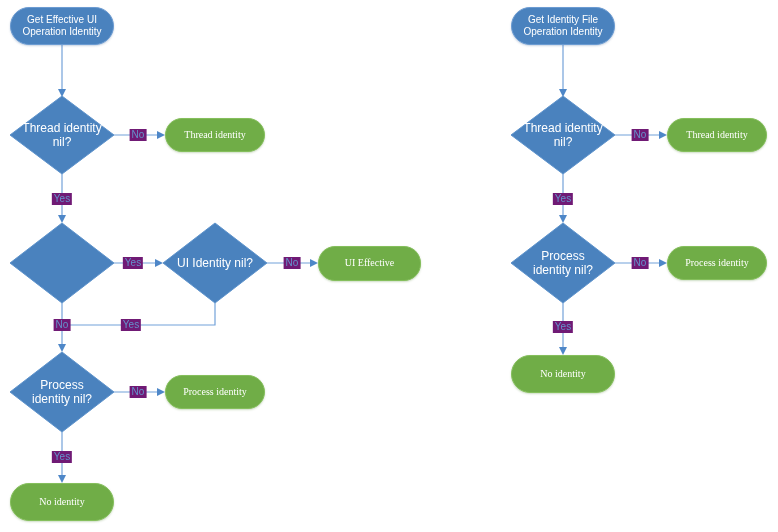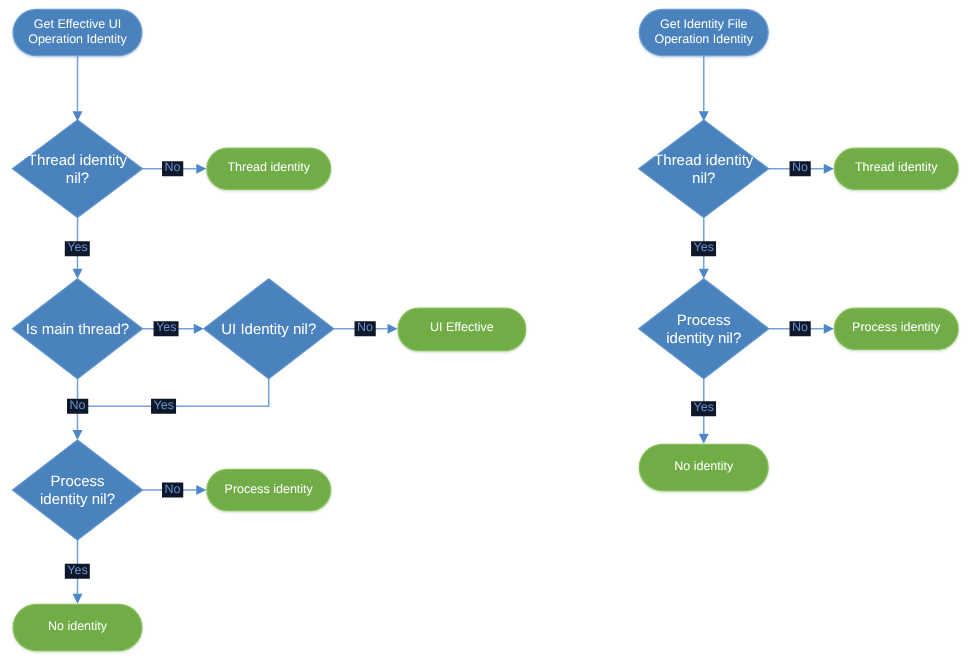--- a/index.html
+++ b/index.html
@@ -12,30 +12,30 @@
   .arrow  { stroke:none; }
   .diamond{ stroke-width:1; }
   .node {
     position:absolute; box-sizing:border-box;
     display:flex; align-items:center; justify-content:center;
     text-align:center; color:#ffffff; font-size:10px; line-height:1.25;
   }
   .term { border-radius:19px; }
   .pill { border-radius:17px; }
   .blue  { background:#4A82BE; border:1px solid #6B9BD2; box-shadow:0 1px 2px rgba(70,110,160,.30); }
-  .green { background:#70AD47; border:1px solid #85BF5C; box-shadow:0 1px 2px rgba(90,140,60,.30); }
+  .green { background:#70AD47; border:1px solid #85BF5C; box-shadow:0 1px 2px rgba(90,140,60,.30);font-family:Liberation Serif, serif; }
   .node span { display:block; width:94%; }
   .dlabel {
     position:absolute; width:84px; height:40px;
     display:flex; align-items:center; justify-content:center;
     text-align:center; color:#ffffff; font-size:12px; line-height:1.2;
   }
   .elabel {
     position:absolute; transform:translate(-50%,-50%);
-    background:#0f172a; color:#6592CB; font-size:10px; line-height:1;
+    background:#701a75; color:#6592CB; font-size:10px; line-height:1;
     padding:1px 2px; white-space:nowrap;
   }
 </style>
 </head>
 <body>
 
 <div class="canvas">
 
   <svg class="wires">
 
@@ -99,21 +99,20 @@
       <span>Thread identity</span>
     </div>
   <div class="node pill green" style="left:667px; top:246px; width:100px; height:34px;">
       <span>Process identity</span>
     </div>
   <div class="node term green" style="left:511px; top:355px; width:104px; height:38px;">
       <span>No identity</span>
     </div>
 
   <div class="dlabel" style="left:20px;  top:115px;">Thread identity nil?</div>
-  <div class="dlabel" style="left:20px;  top:243px;">Is main thread?</div>
   <div class="dlabel" style="left:173px; top:243px;">UI Identity nil?</div>
   <div class="dlabel" style="left:20px;  top:372px;">Process identity nil?</div>
   <div class="dlabel" style="left:521px; top:115px;">Thread identity nil?</div>
   <div class="dlabel" style="left:521px; top:243px;">Process identity nil?</div>
 
   <span class="elabel" style="left:138px; top:135px;">No</span>
   <span class="elabel" style="left:62px;  top:199px;">Yes</span>
   <span class="elabel" style="left:133px; top:263px;">Yes</span>
   <span class="elabel" style="left:292px; top:263px;">No</span>
   <span class="elabel" style="left:131px; top:325px;">Yes</span>

